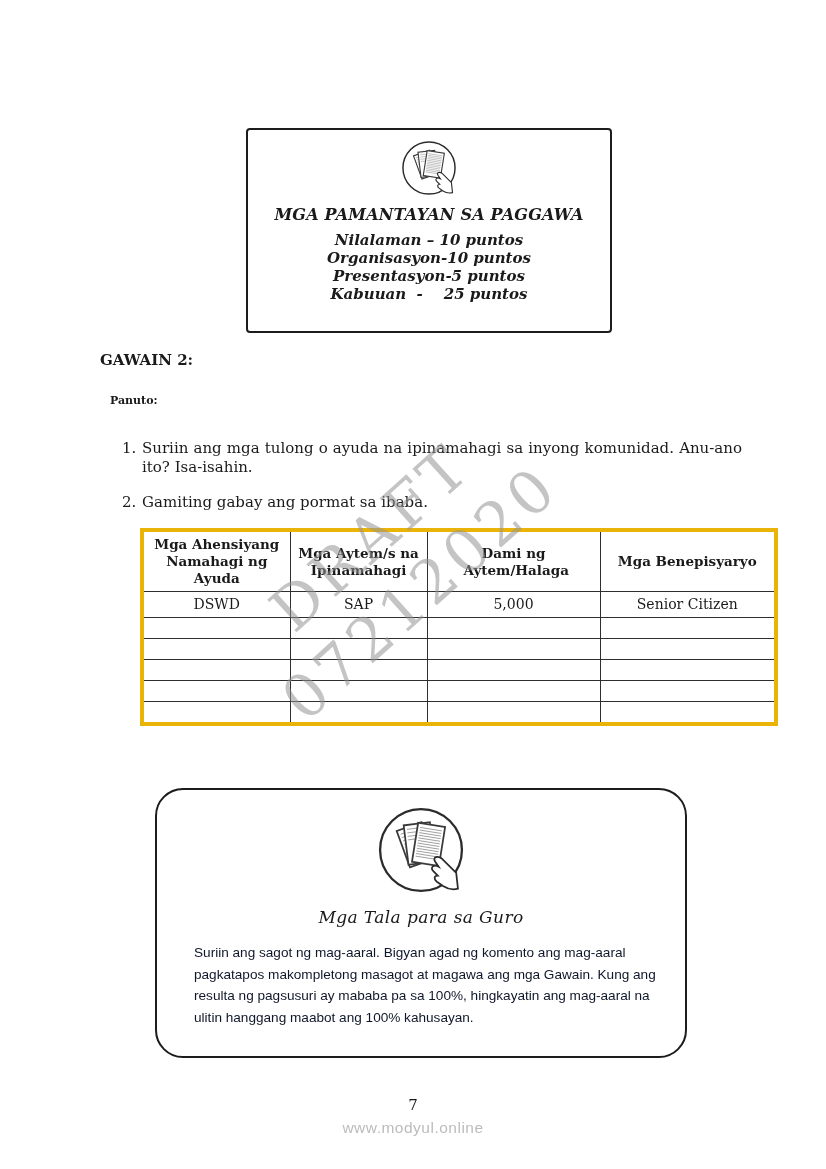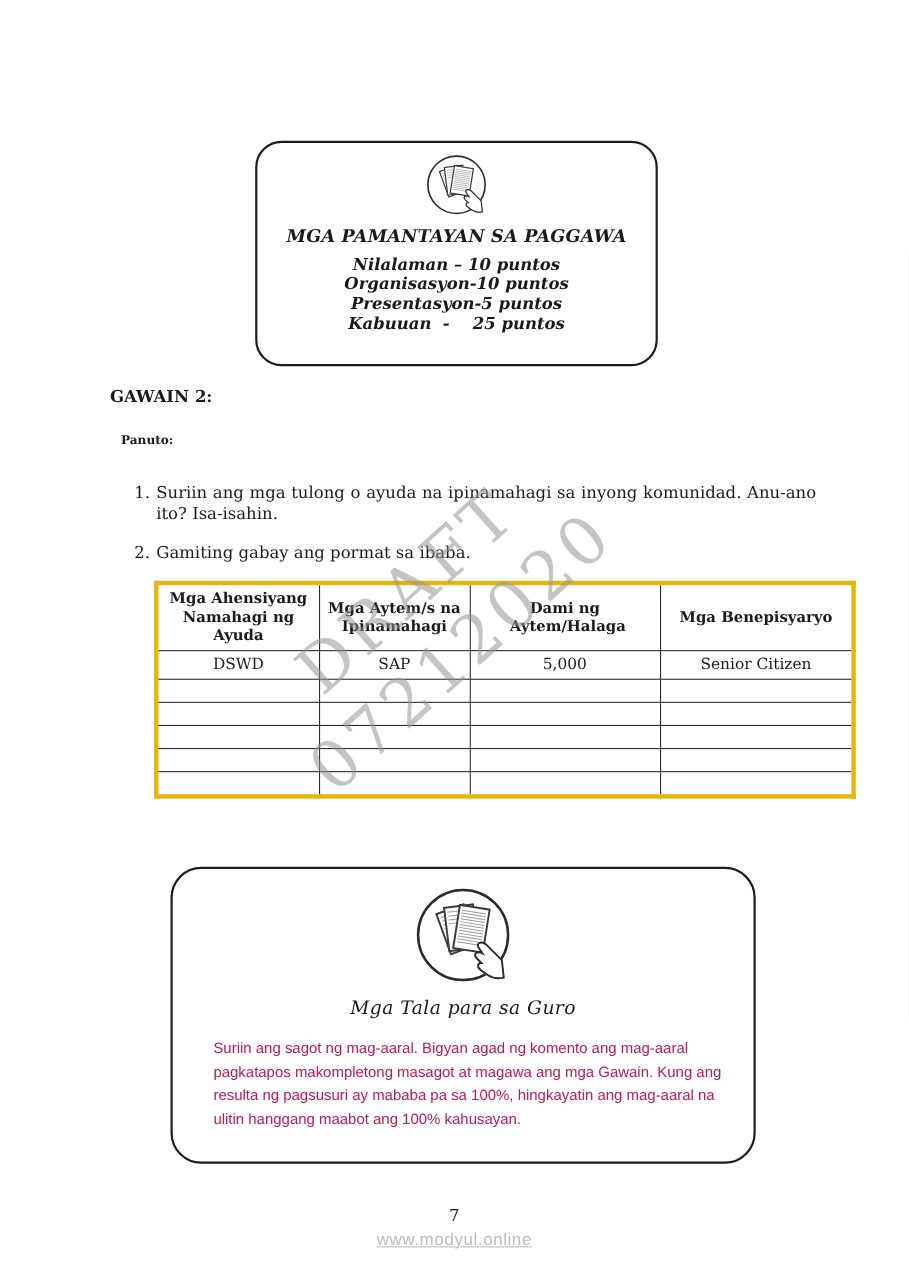--- a/index.html
+++ b/index.html
@@ -12,32 +12,32 @@
   .watermark{
     position:absolute;left:395px;top:565px;
     transform:translate(-50%,-50%) rotate(-42deg);
     font-size:60px;line-height:74px;letter-spacing:5px;
     color:rgba(148,148,148,0.55);
     text-align:center;white-space:nowrap;z-index:5;pointer-events:none;
     font-family:"DejaVu Serif", serif;
   }
   
   .rbox{position:absolute;border:2px solid #1c1c1c;background:transparent;text-align:center;z-index:2;}
-  .standards-box{left:232px;top:128px;width:362px;height:201px;border-radius:24px;}
+  .standards-box{left:246px;top:128px;width:362px;height:201px;border-radius:4px;}
   .notes-box{left:155px;top:788px;width:528px;height:266px;border-radius:28px;}
   .box-icon{display:block;margin:10px auto 0 auto;}
   .standards-box .box-icon{width:56px;height:56px;}
   .notes-box .box-icon{width:88px;height:88px;margin-top:16px;}
   .standards-title{margin-top:9px;font-size:16px;font-weight:bold;font-style:italic;letter-spacing:0.2px;}
   .standards-lines{margin-top:7px;font-size:15px;font-weight:bold;font-style:italic;line-height:18px;}
   .standards-lines div{white-space:pre;}
   .notes-title{margin-top:13px;font-size:17px;font-weight:normal;font-style:italic;letter-spacing:0.4px;}
   .notes-body{
     margin:15px 23px 0 37px;text-align:left;
-    font-family:"Liberation Sans", sans-serif;font-size:13.6px;line-height:21.5px;color:#be185d;
+    font-family:"Liberation Sans", sans-serif;font-size:13.6px;line-height:21.5px;color:#0f172a;
   }
   
   .heading-gawain{position:absolute;left:100px;top:351px;font-size:15px;font-weight:bold;z-index:2;}
   .heading-panuto{position:absolute;left:110px;top:394px;font-size:11px;font-weight:bold;z-index:2;}
   .instr{position:absolute;left:122px;width:620px;display:flex;font-size:15px;line-height:18.5px;z-index:2;}
   .instr .num{width:20px;flex:none;}
   .instr .text{flex:1;text-align:justify;}
   .instr-1{top:439px;}
   .instr-2{top:493px;}
   
@@ -53,21 +53,21 @@
   .data-table th{font-size:13.5px;line-height:17px;font-weight:bold;padding:4px 2px;}
   .data-table th.narrow{padding:4px 36px;}
   .data-table td{font-size:14px;line-height:17px;}
   tr.row-filled-1 td{height:21px;}
   tr.row-filled-2 td{height:34px;}
   tr.row-empty td{height:16px;}
   
   .footer-number{position:absolute;left:0;right:0;top:1096px;text-align:center;font-size:15px;z-index:2;}
   .footer-url{
     position:absolute;left:0;right:0;top:1119px;text-align:center;z-index:2;
-    font-family:"Liberation Sans", sans-serif;font-size:15.5px;letter-spacing:0.5px;color:#bcbcbc;text-decoration:underline;
+    font-family:"Liberation Sans", sans-serif;font-size:15.5px;letter-spacing:0.5px;color:#bcbcbc;
   }
   .svg-defs{position:absolute;width:0;height:0;overflow:hidden;}
 </style>
 </head>
 <body>
 
 <svg class="svg-defs" xmlns="http://www.w3.org/2000/svg">
   <symbol id="icon-papers" viewBox="0 0 100 100">
     <circle cx="50" cy="50" r="46.5" fill="#ffffff" stroke="#2b2b2b" stroke-width="2.6"></circle>
     <g transform="rotate(-20 44 44)" fill="#ffffff" stroke="#3a3a3a" stroke-width="2">

